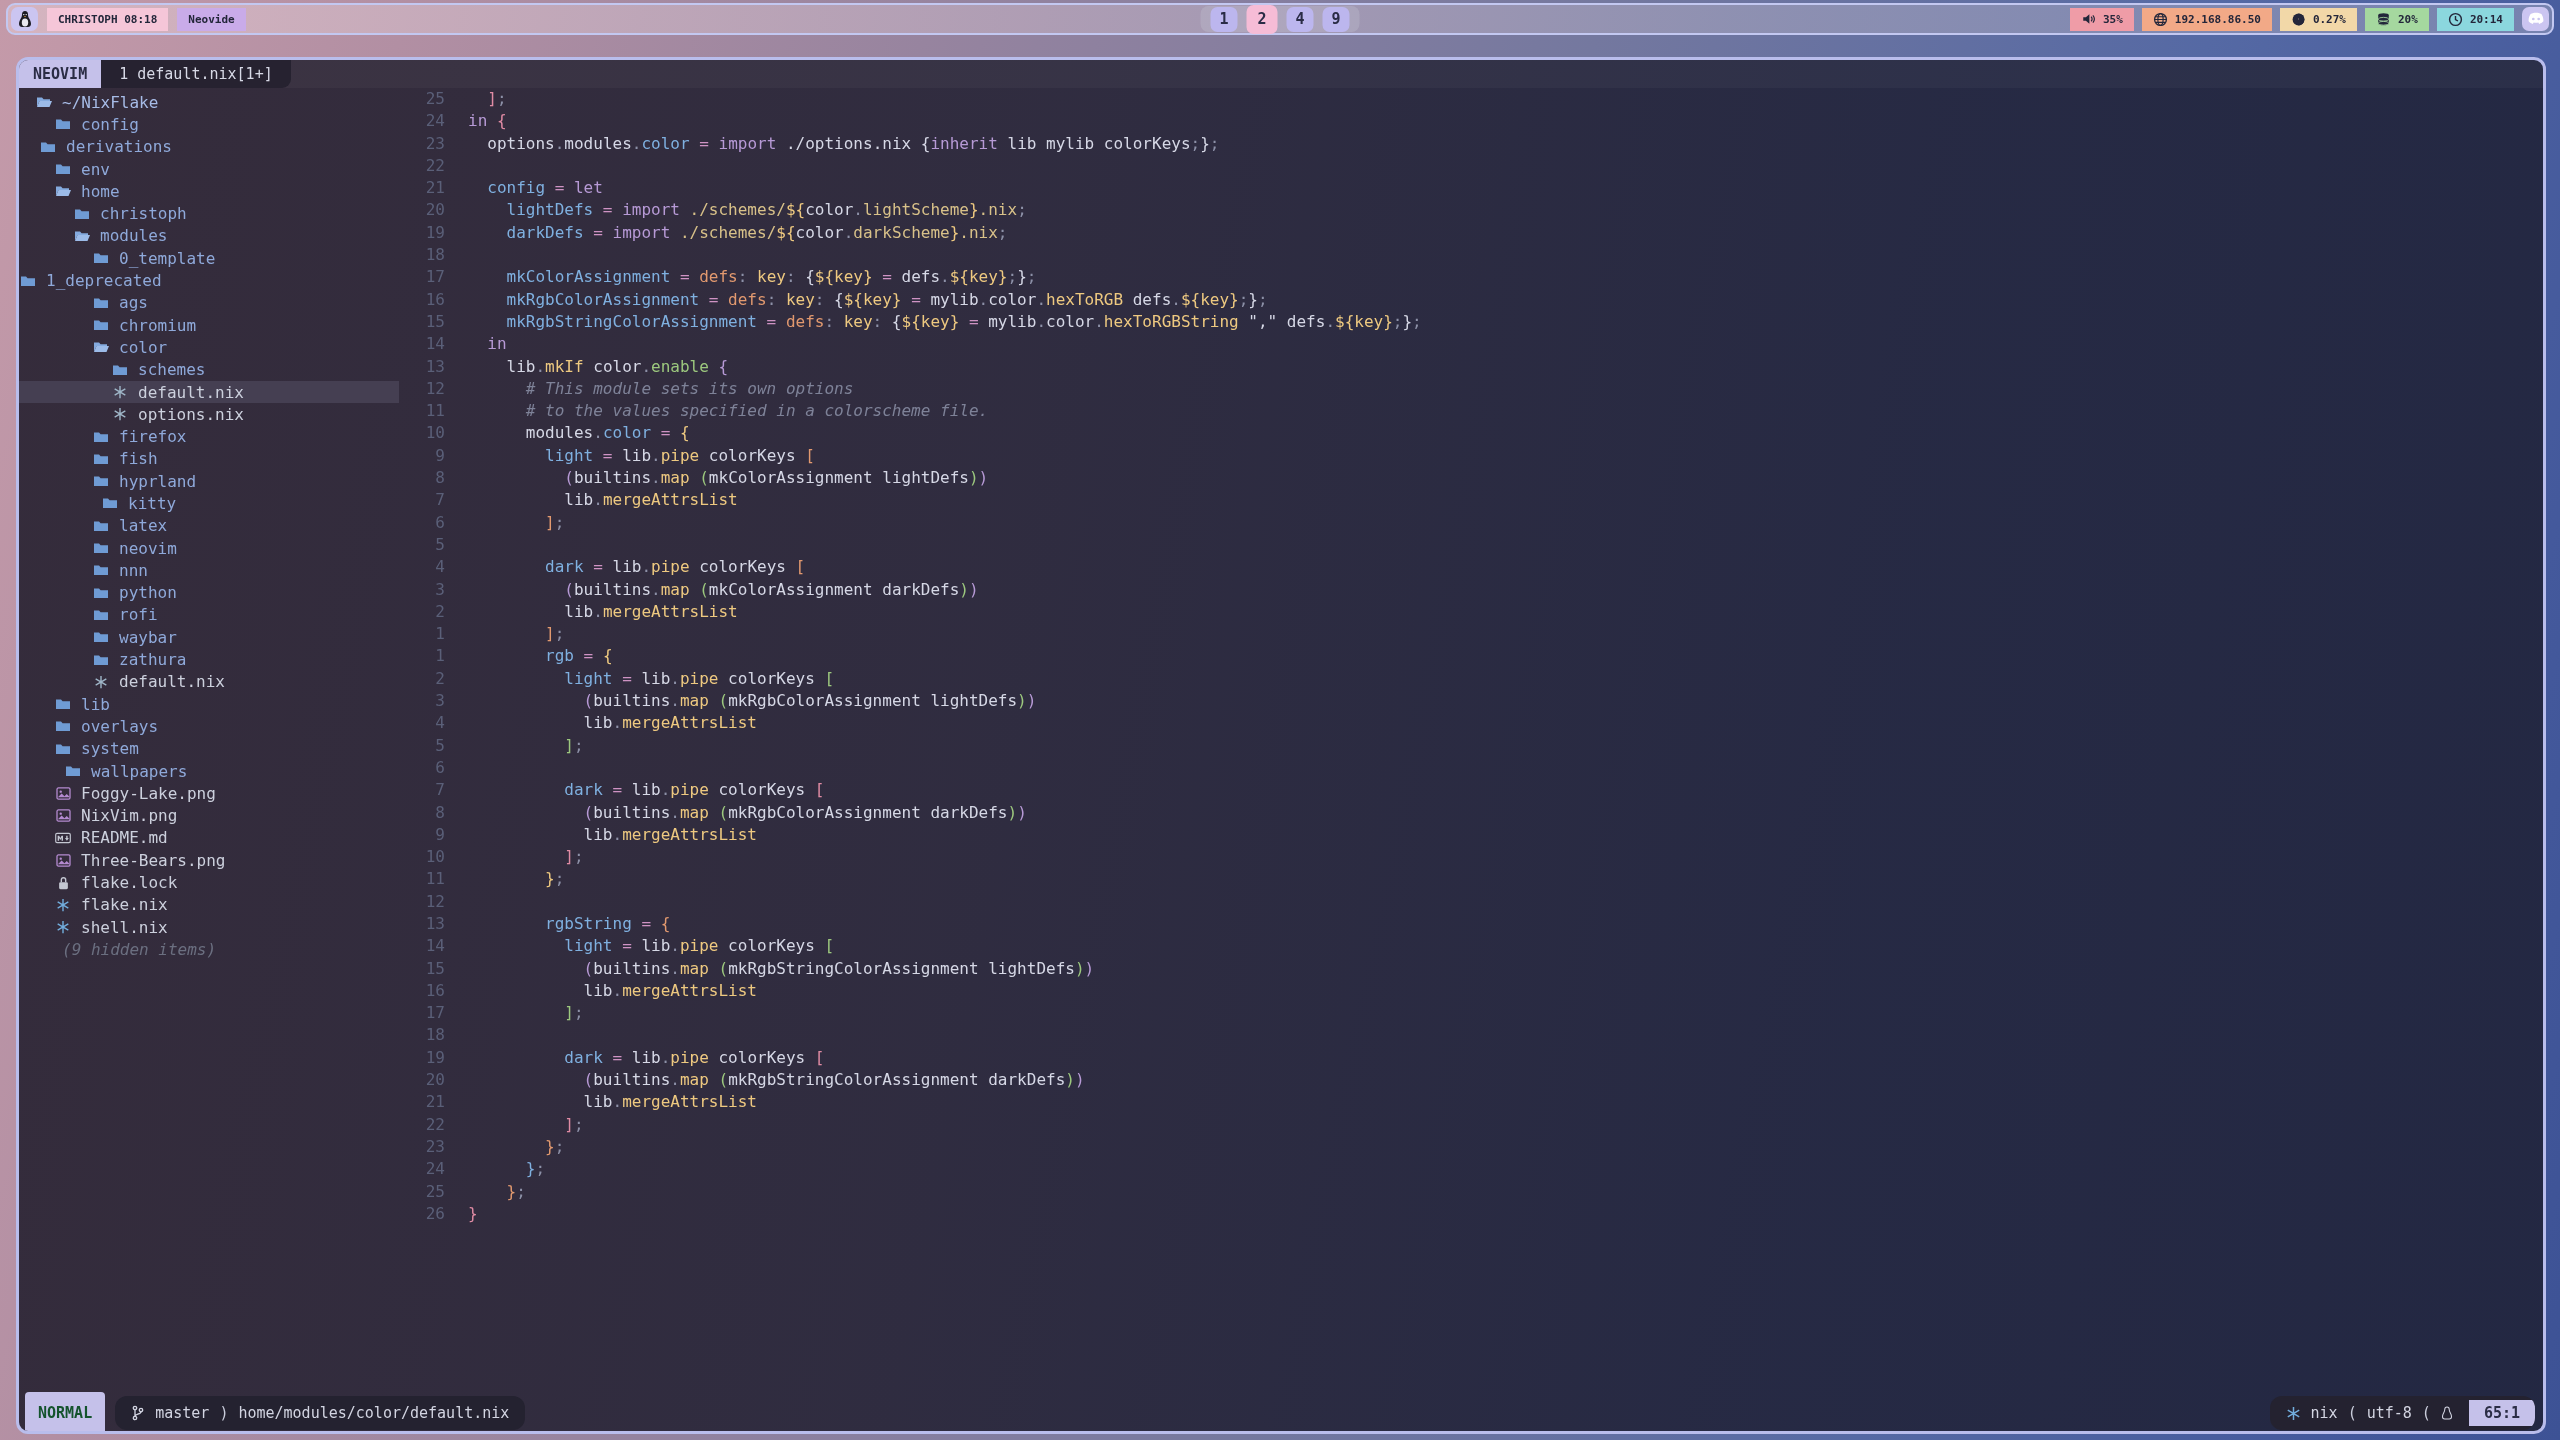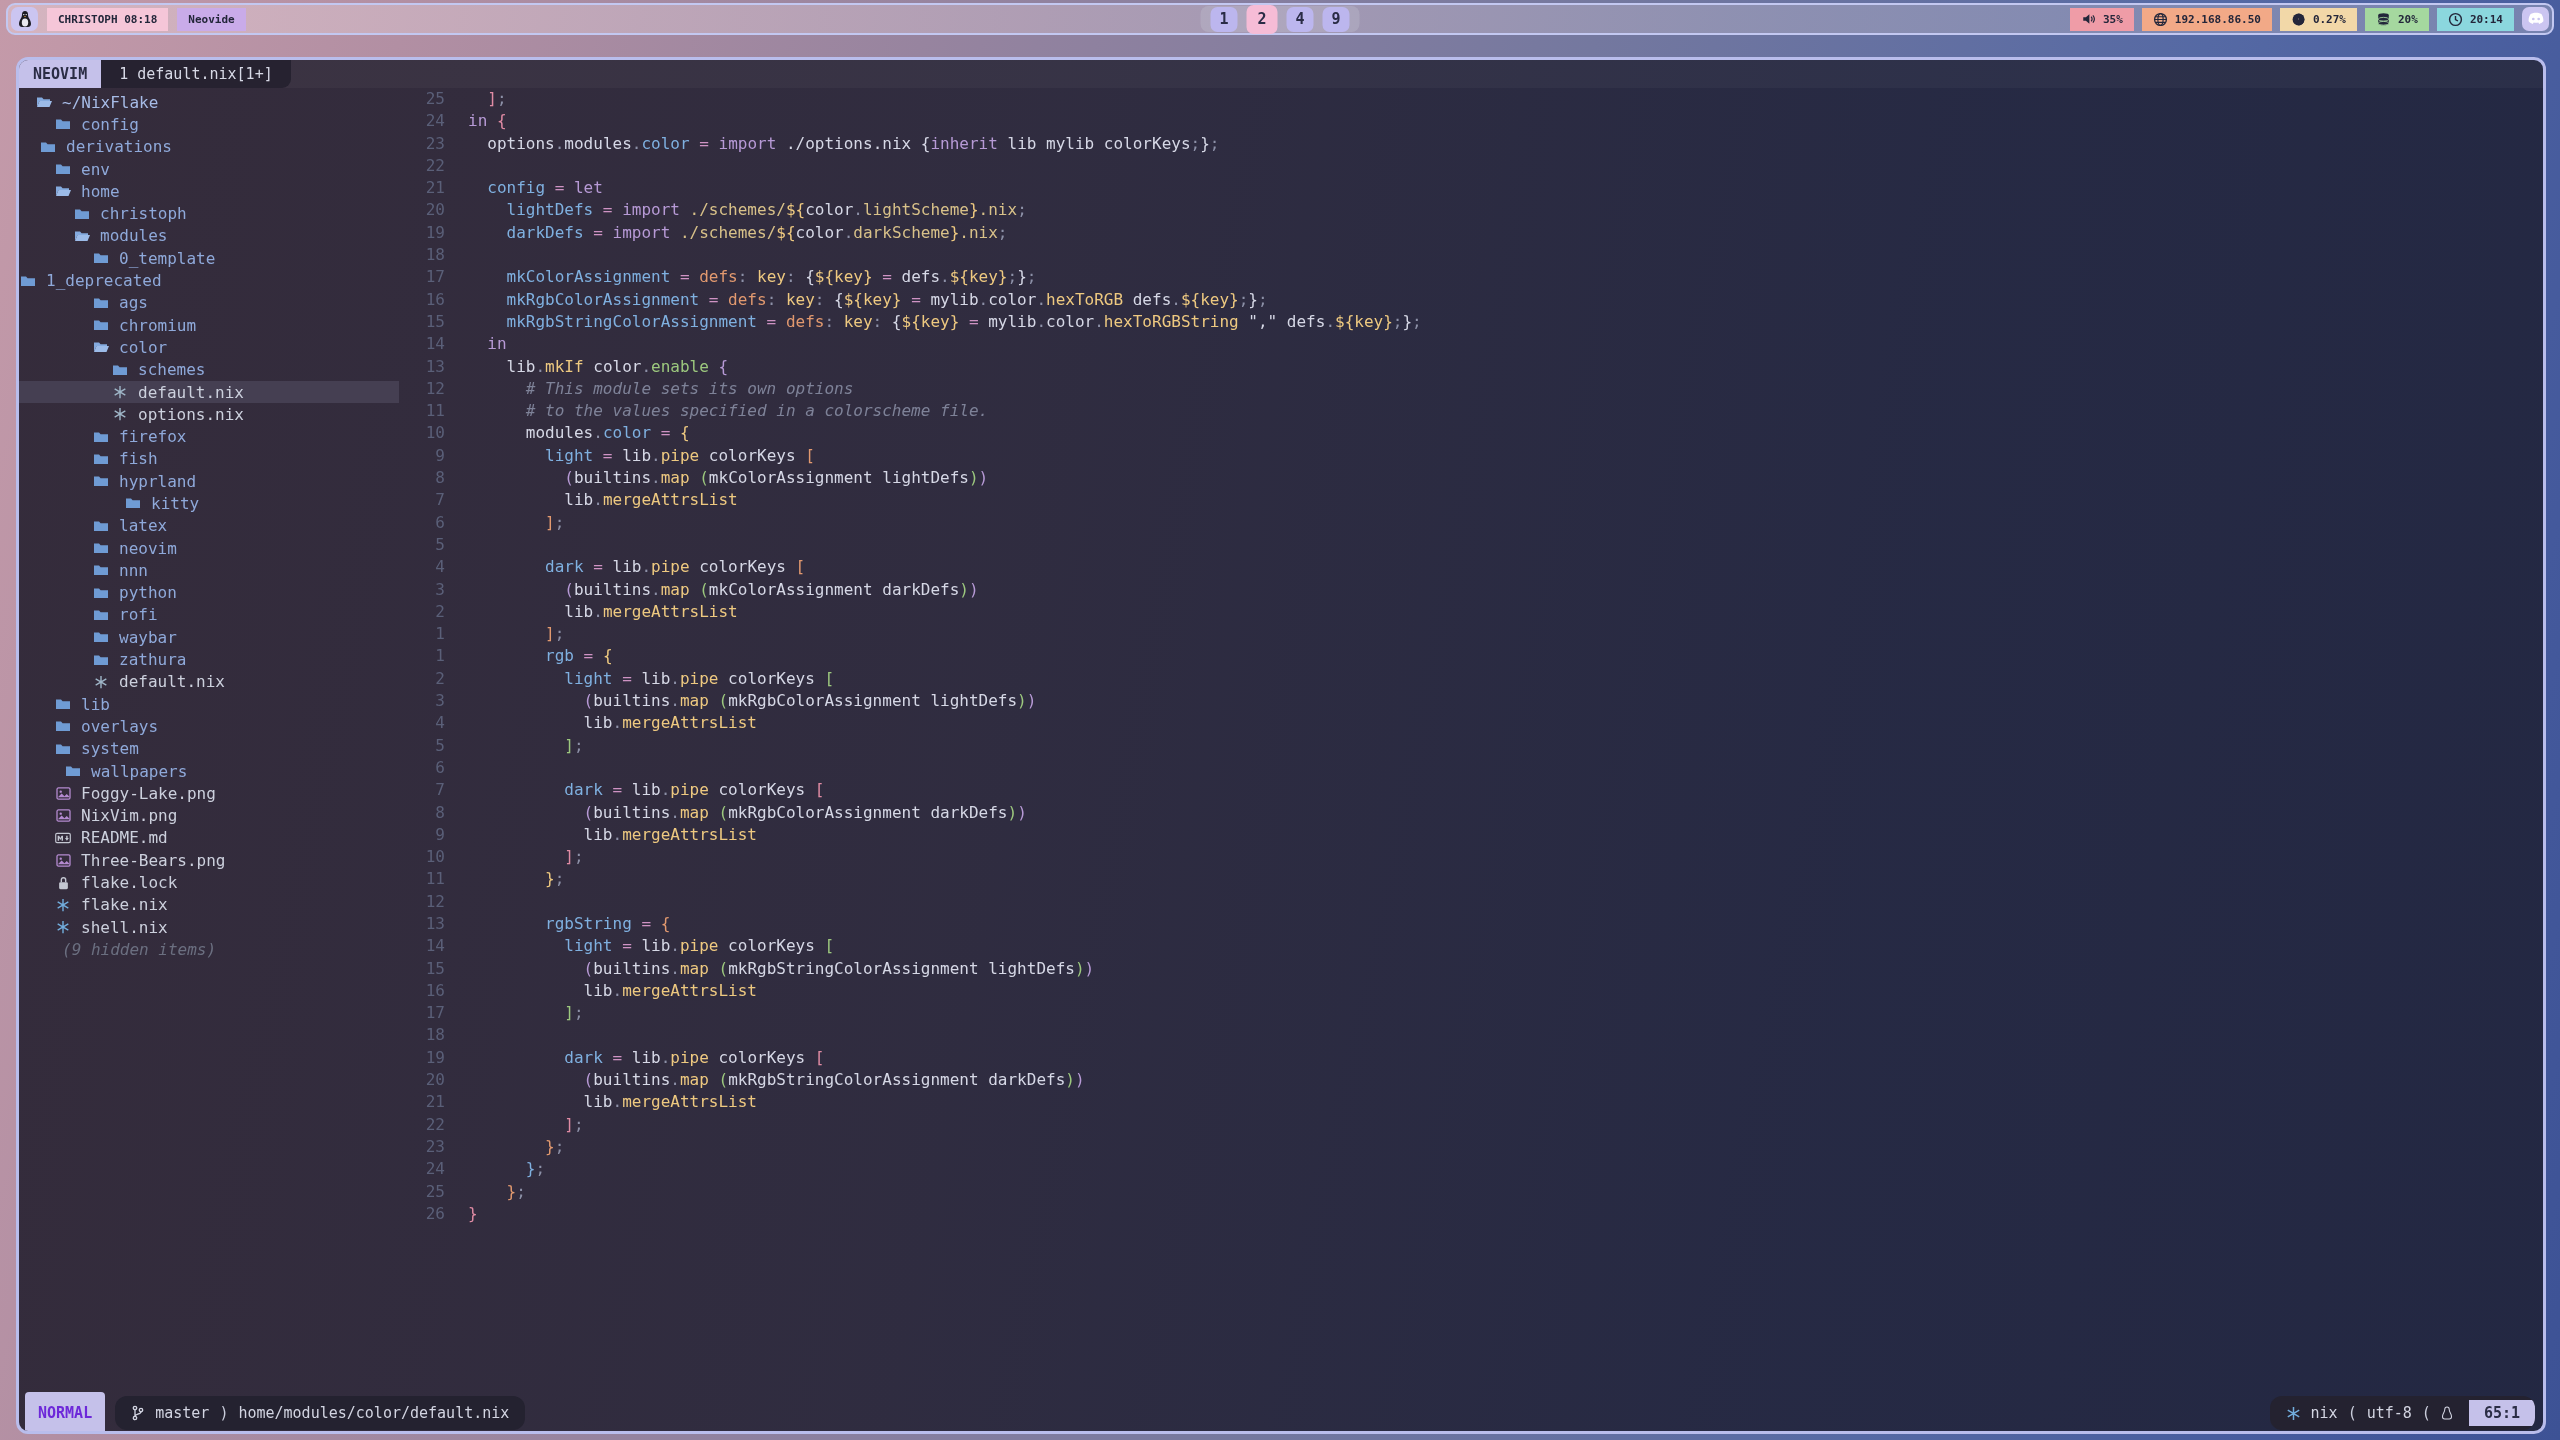--- a/index.html
+++ b/index.html
@@ -46,21 +46,21 @@
   .cline.cursorline{background:rgba(255,255,255,.05)}
   .gut{width:46px;text-align:right;color:#5a5f78;flex:0 0 auto;padding-right:0}
   .cline.cursorline .gut{color:#cfcbf0}
   .ctext{padding-left:23px}
   .cursor{display:inline-block;width:9.6px;height:19px;background:#c9c5ee;vertical-align:-4px}
   .s-w{color:#d6d8e6}.s-b{color:#7fb0e0}.s-k{color:#b79ad6}.s-y{color:#eec980}.s-s{color:#d8c189}
   .s-o{color:#e2996f}.s-g{color:#9cc87e}.s-p{color:#cf93c4}.s-r{color:#e08ba4}
   .s-c{color:#7e8298;font-style:italic}.s-u{color:#8d91a8}
   
   .statusline{flex:0 0 auto;height:32px;display:flex;align-items:center;padding:0 8px 4px 6px;gap:10px;font-size:15px}
-  .mode{background:#c5c1ea;color:#6d28d9;font-weight:bold;padding:12px 13px;border-radius:4px}
+  .mode{background:#c5c1ea;color:#14532d;font-weight:bold;padding:12px 13px;border-radius:4px}
   .sl-pill{background:#242230;color:#d3d5e2;border-radius:12px;height:34px;display:flex;align-items:center;gap:10px;padding:0 16px;white-space:pre}
   .sl-right{margin-left:auto;display:flex;align-items:center}
   .sl-pill.right{padding-right:0;overflow:hidden;border-radius:12px}
   .pos{background:#c5c1ea;color:#2b2d45;font-weight:bold;height:26px;display:flex;align-items:center;padding:0 15px;margin-left:6px}
   .sep{color:#c9ccdb}
 </style>
 </head>
 <body>
 
 <div class="topbar">
@@ -204,21 +204,21 @@
             </svg></span><span>options.nix</span></div>
         <div class="trow " style="padding-left: 73px;"><span class="ticon icon"><svg width="16" height="14" viewBox="0 0 16 14">
               <path d="M1 2.5h5l1.6 1.8H15V12H1z" fill="#6f9bd4"></path>
             </svg></span><span>firefox</span></div>
         <div class="trow " style="padding-left: 73px;"><span class="ticon icon"><svg width="16" height="14" viewBox="0 0 16 14">
               <path d="M1 2.5h5l1.6 1.8H15V12H1z" fill="#6f9bd4"></path>
             </svg></span><span>fish</span></div>
         <div class="trow " style="padding-left: 73px;"><span class="ticon icon"><svg width="16" height="14" viewBox="0 0 16 14">
               <path d="M1 2.5h5l1.6 1.8H15V12H1z" fill="#6f9bd4"></path>
             </svg></span><span>hyprland</span></div>
-        <div class="trow " style="padding-left: 105px;"><span class="ticon icon"><svg width="16" height="14" viewBox="0 0 16 14">
+        <div class="trow " style="padding-left: 82px;"><span class="ticon icon"><svg width="16" height="14" viewBox="0 0 16 14">
               <path d="M1 2.5h5l1.6 1.8H15V12H1z" fill="#6f9bd4"></path>
             </svg></span><span>kitty</span></div>
         <div class="trow " style="padding-left: 73px;"><span class="ticon icon"><svg width="16" height="14" viewBox="0 0 16 14">
               <path d="M1 2.5h5l1.6 1.8H15V12H1z" fill="#6f9bd4"></path>
             </svg></span><span>latex</span></div>
         <div class="trow " style="padding-left: 73px;"><span class="ticon icon"><svg width="16" height="14" viewBox="0 0 16 14">
               <path d="M1 2.5h5l1.6 1.8H15V12H1z" fill="#6f9bd4"></path>
             </svg></span><span>neovim</span></div>
         <div class="trow " style="padding-left: 73px;"><span class="ticon icon"><svg width="16" height="14" viewBox="0 0 16 14">
               <path d="M1 2.5h5l1.6 1.8H15V12H1z" fill="#6f9bd4"></path>

